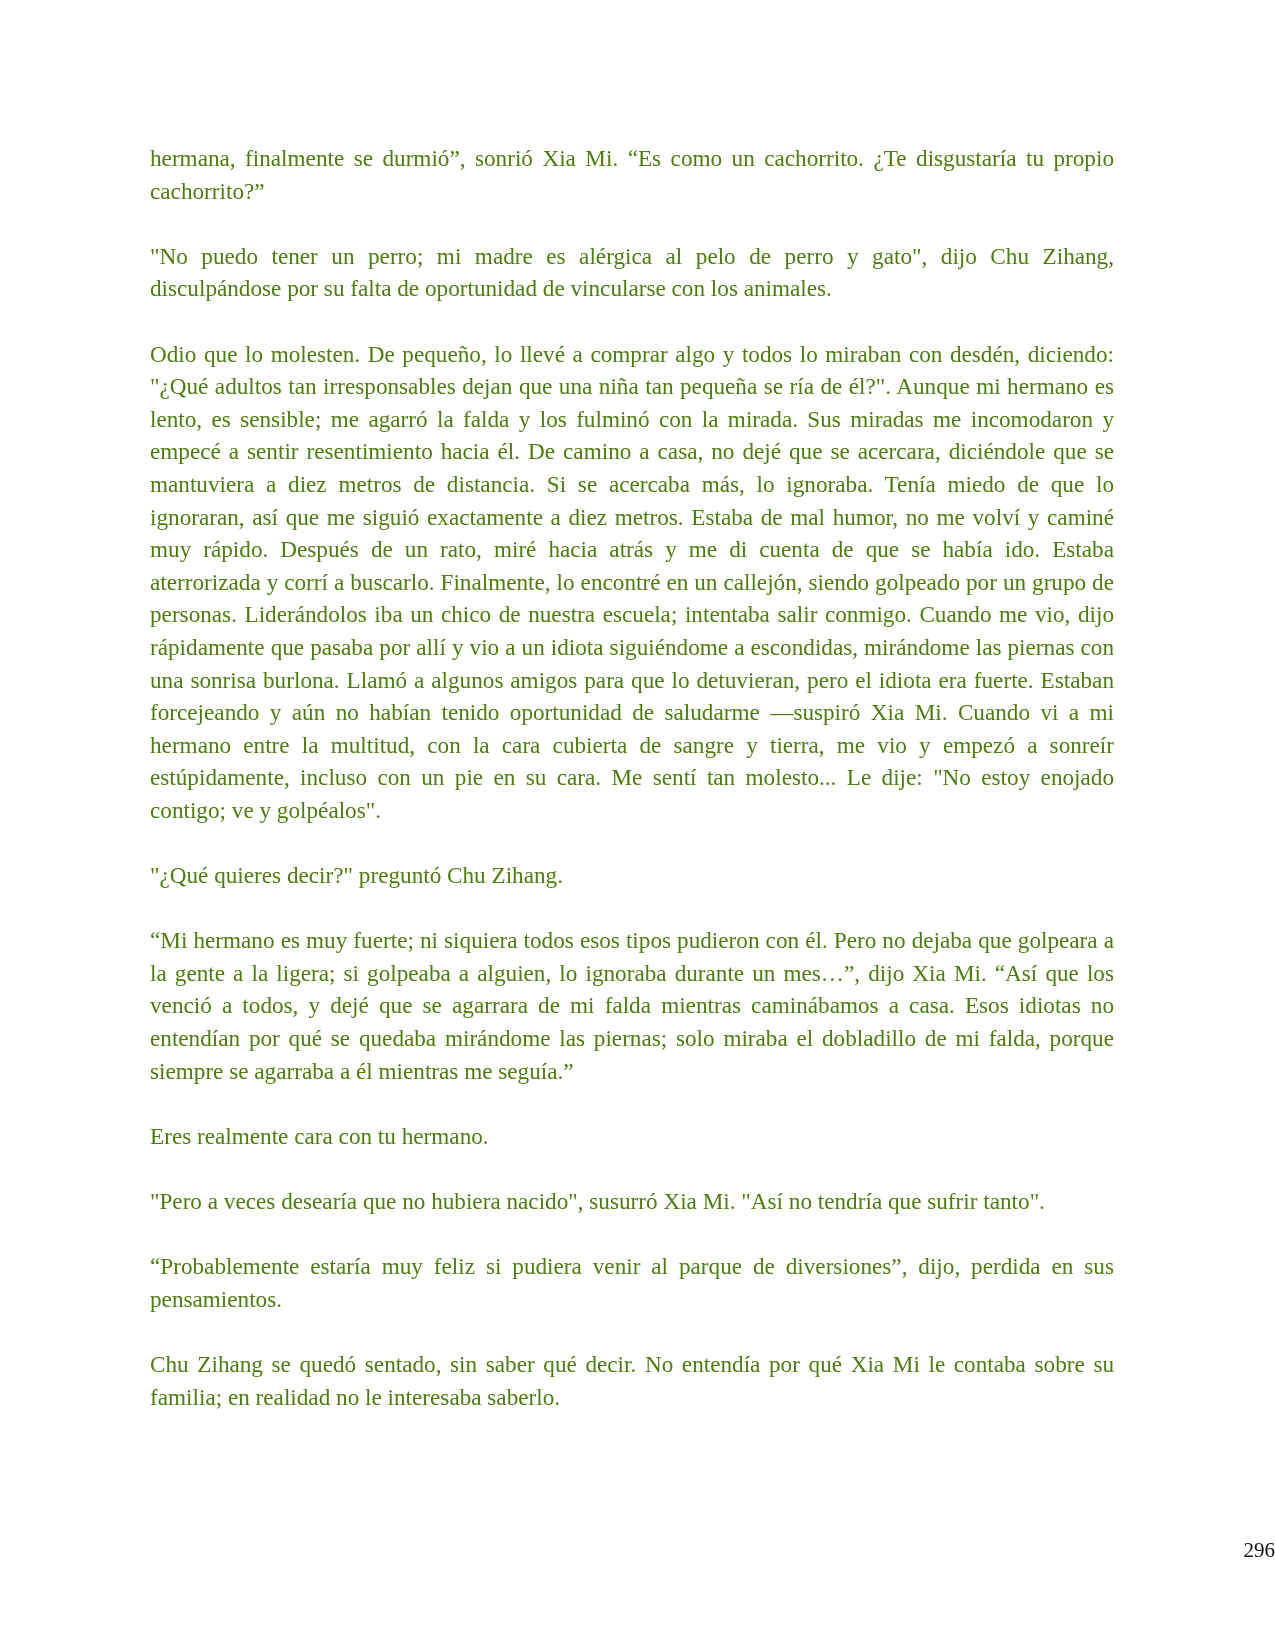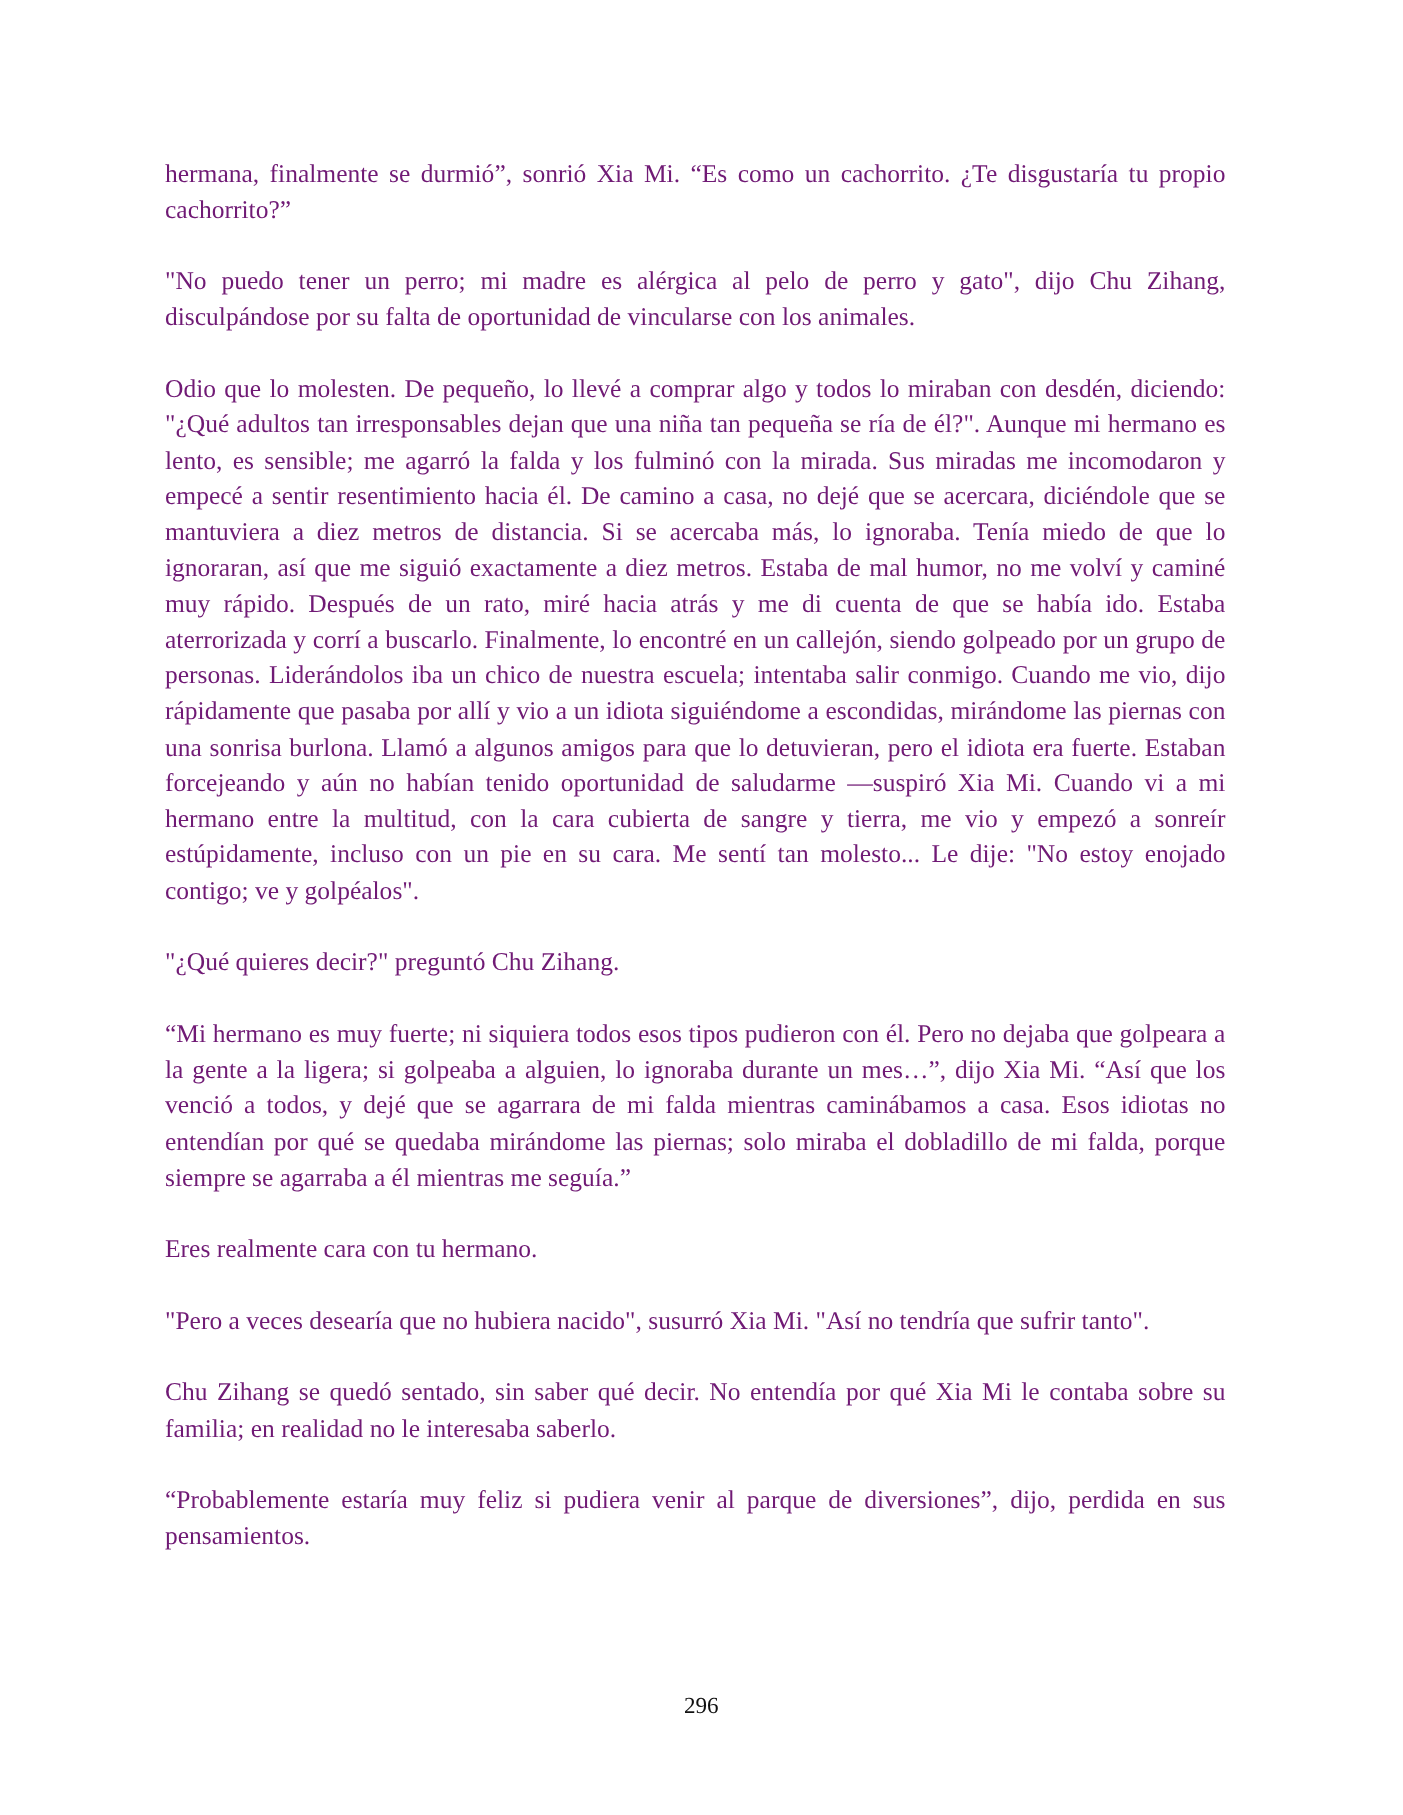--- a/index.html
+++ b/index.html
@@ -3,38 +3,38 @@
 <meta charset="utf-8">
 <style>
   html, body { margin: 0; padding: 0; background: #ffffff; }
   body { width: 1275px; height: 1650px; position: relative; overflow: hidden; }
   .page {
     position: absolute; left: 0; top: 0; width: 1275px; height: 1650px; background: #fff;
   }
   .body-text {
     position: absolute; left: 150px; top: 142px; width: 964px;
     font-family: "Liberation Serif", serif;
-    font-size: 23.2px; line-height: 32.6px; color: #701a75;
+    font-size: 23.2px; line-height: 32.6px; color: #4d7c0f;
   }
   .para { margin: 0 0 32.6px 0; text-align: justify; text-justify: inter-word; }
   .para.nojust { text-align: left; }
   .page-number {
-    position: absolute; left: 0; width: 1275px; top: 1538px; text-align: center;
+    position: absolute; left: 0; width: 1275px; top: 1538px; text-align: right;
     font-family: "Liberation Serif", serif; font-size: 21px; color: #111;
   }
 </style>
 </head>
 <body>
 
 <div class="page">
   <div class="body-text">
     <p class="para">hermana, finalmente se durmió”, sonrió Xia Mi. “Es como un cachorrito. ¿Te disgustaría tu propio cachorrito?”</p>
     <p class="para">"No puedo tener un perro; mi madre es alérgica al pelo de perro y gato", dijo Chu Zihang, disculpándose por su falta de oportunidad de vincularse con los animales.</p>
     <p class="para">Odio que lo molesten. De pequeño, lo llevé a comprar algo y todos lo miraban con desdén, diciendo: "¿Qué adultos tan irresponsables dejan que una niña tan pequeña se ría de él?". Aunque mi hermano es lento, es sensible; me agarró la falda y los fulminó con la mirada. Sus miradas me incomodaron y empecé a sentir resentimiento hacia él. De camino a casa, no dejé que se acercara, diciéndole que se mantuviera a diez metros de distancia. Si se acercaba más, lo ignoraba. Tenía miedo de que lo ignoraran, así que me siguió exactamente a diez metros. Estaba de mal humor, no me volví y caminé muy rápido. Después de un rato, miré hacia atrás y me di cuenta de que se había ido. Estaba aterrorizada y corrí a buscarlo. Finalmente, lo encontré en un callejón, siendo golpeado por un grupo de personas. Liderándolos iba un chico de nuestra escuela; intentaba salir conmigo. Cuando me vio, dijo rápidamente que pasaba por allí y vio a un idiota siguiéndome a escondidas, mirándome las piernas con una sonrisa burlona. Llamó a algunos amigos para que lo detuvieran, pero el idiota era fuerte. Estaban forcejeando y aún no habían tenido oportunidad de saludarme —suspiró Xia Mi. Cuando vi a mi hermano entre la multitud, con la cara cubierta de sangre y tierra, me vio y empezó a sonreír estúpidamente, incluso con un pie en su cara. Me sentí tan molesto... Le dije: "No estoy enojado contigo; ve y golpéalos".</p>
     <p class="para nojust">"¿Qué quieres decir?" preguntó Chu Zihang.</p>
     <p class="para">“Mi hermano es muy fuerte; ni siquiera todos esos tipos pudieron con él. Pero no dejaba que golpeara a la gente a la ligera; si golpeaba a alguien, lo ignoraba durante un mes…”, dijo Xia Mi. “Así que los venció a todos, y dejé que se agarrara de mi falda mientras caminábamos a casa. Esos idiotas no entendían por qué se quedaba mirándome las piernas; solo miraba el dobladillo de mi falda, porque siempre se agarraba a él mientras me seguía.”</p>
     <p class="para nojust">Eres realmente cara con tu hermano.</p>
     <p class="para nojust">"Pero a veces desearía que no hubiera nacido", susurró Xia Mi. "Así no tendría que sufrir tanto".</p>
+    <p class="para">“Probablemente estaría muy feliz si pudiera venir al parque de diversiones”, dijo, perdida en sus pensamientos.</p>
     <p class="para">Chu Zihang se quedó sentado, sin saber qué decir. No entendía por qué Xia Mi le contaba sobre su familia; en realidad no le interesaba saberlo.</p>
-    <p class="para">“Probablemente estaría muy feliz si pudiera venir al parque de diversiones”, dijo, perdida en sus pensamientos.</p>
   </div>
   <div class="page-number">296</div>
 </div>
 
 </body></html>

